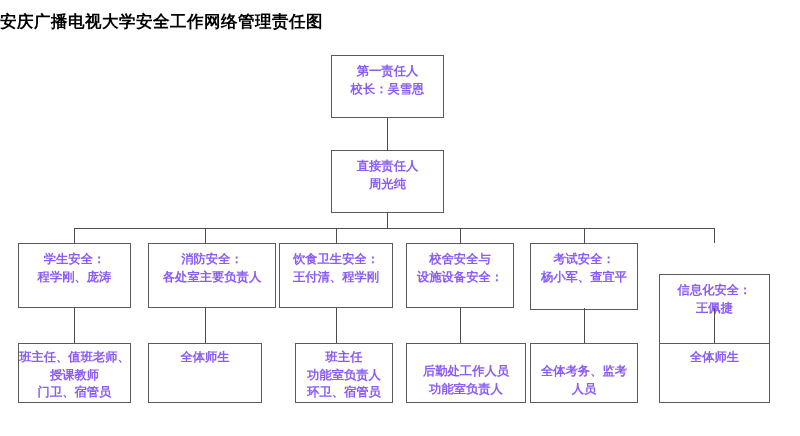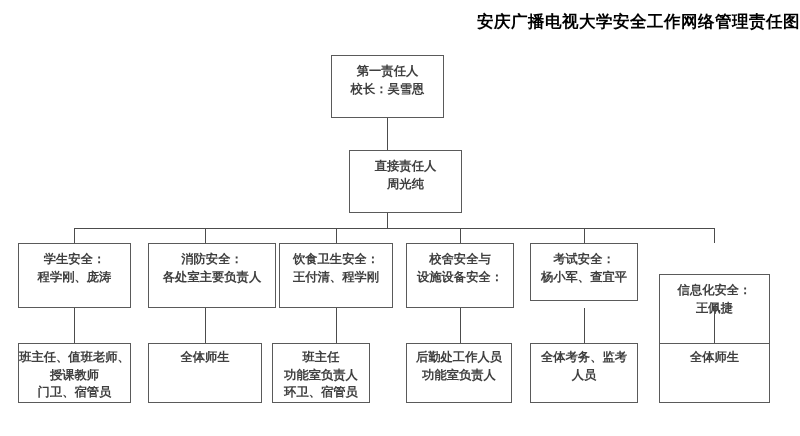--- a/index.html
+++ b/index.html
@@ -16,33 +16,33 @@
   #chart-root {
     position: relative;
     width: 800px;
     height: 436px;
   }
   .chart-title {
     position: absolute;
     top: 10px;
     left: 0;
     width: 800px;
-    text-align: right;
+    text-align: left;
     font-size: 16.5px;
     font-weight: bold;
     color: #000000;
     letter-spacing: 0.5px;
     line-height: 24px;
   }
   .node {
     position: absolute;
     box-sizing: border-box;
     border: 1.3px solid #5a5a5a;
     background: #ffffff;
-    color: #404040;
+    color: #8b5cf6;
     font-size: 12.3px;
     font-weight: bold;
     line-height: 17.5px;
     text-align: center;
     padding-top: 7px;
     overflow: hidden;
   }
   .node .line {
     display: block;
     white-space: nowrap;
@@ -61,21 +61,21 @@
 
   <div class="chart-title">安庆广播电视大学安全工作网络管理责任图</div>
 
   <div class="node" id="node-root" style="left:331px; top:55px; width:113px; height:63px;">
     <span class="line">第一责任人</span>
     <span class="line">校长：吴雪恩</span>
   </div>
 
   <div class="connector v-conn" style="left:387px; top:118px; height:32px;"></div>
 
-  <div class="node" id="node-second" style="left:349px; top:150px; width:113px; height:63px;">
+  <div class="node" id="node-second" style="left:331px; top:150px; width:113px; height:63px;">
     <span class="line">直接责任人</span>
     <span class="line">周光纯</span>
   </div>
 
   <div class="connector v-conn" style="left:387px; top:213px; height:16px;"></div>
 
   <div class="connector h-conn" style="left:74px; top:228px; width:640px;"></div>
 
   <div class="connector v-conn" style="left:74px;  top:228px; height:15px;"></div>
   <div class="connector v-conn" style="left:205px; top:228px; height:15px;"></div>
@@ -97,21 +97,21 @@
   <div class="node" style="left:279px; top:243px; width:114px; height:65px;">
     <span class="line">饮食卫生安全：</span>
     <span class="line">王付清、程学刚</span>
   </div>
 
   <div class="node" style="left:406px; top:243px; width:108px; height:65px;">
     <span class="line">校舍安全与</span>
     <span class="line">设施设备安全：</span>
   </div>
 
-  <div class="node" style="left:530px; top:243px; width:108px; height:58px;">
+  <div class="node" style="left:530px; top:243px; width:108px; height:67px;">
     <span class="line">考试安全：</span>
     <span class="line">杨小军、查宜平</span>
   </div>
 
   <div class="node" style="left:659px; top:243px; width:111px; height:74px;margin-top:31px;">
     <span class="line">信息化安全：</span>
     <span class="line">王佩捷</span>
   </div>
 
   <div class="connector v-conn" style="left:74px;  top:308px; height:35px;"></div>
@@ -124,32 +124,32 @@
   <div class="node" style="left:18px; top:343px; width:113px; height:60px; padding-top:5px;">
     <span class="line">班主任、值班老师、</span>
     <span class="line">授课教师</span>
     <span class="line">门卫、宿管员</span>
   </div>
 
   <div class="node" style="left:148px; top:343px; width:114px; height:60px; padding-top:5px;">
     <span class="line">全体师生</span>
   </div>
 
-  <div class="node" style="left:272px; top:343px; width:98px; height:60px; padding-top:5px;">
+  <div class="node" style="left:295px; top:343px; width:98px; height:60px; padding-top:5px;">
     <span class="line">班主任</span>
     <span class="line">功能室负责人</span>
     <span class="line">环卫、宿管员</span>
   </div>
 
-  <div class="node" style="left:406px; top:343px; width:106px; height:60px; padding-top:5px;">
+  <div class="node" style="left:406px; top:343px; width:120px; height:60px; padding-top:19px;">
     <span class="line">后勤处工作人员</span>
     <span class="line">功能室负责人</span>
   </div>
 
-  <div class="node" style="left:530px; top:343px; width:108px; height:60px; padding-top:5px;">
+  <div class="node" style="left:530px; top:343px; width:108px; height:60px; padding-top:19px;">
     <span class="line">全体考务、监考</span>
     <span class="line">人员</span>
   </div>
 
   <div class="node" style="left:659px; top:343px; width:111px; height:60px; padding-top:5px;">
     <span class="line">全体师生</span>
   </div>
 
 </div>
 

